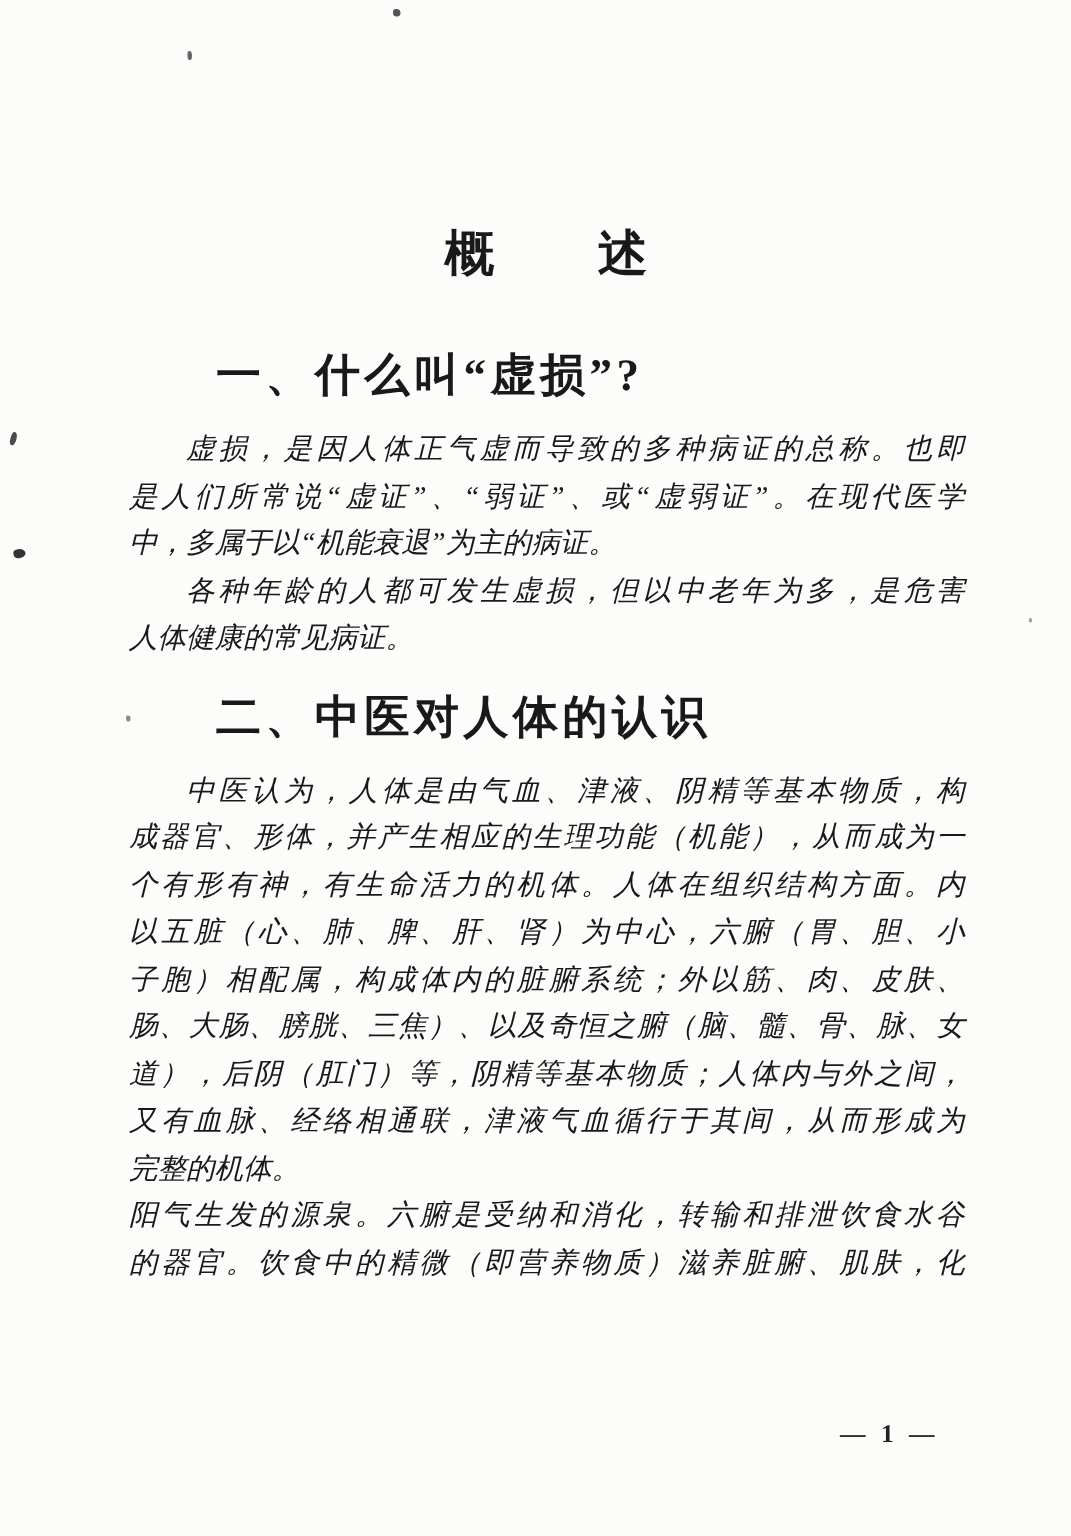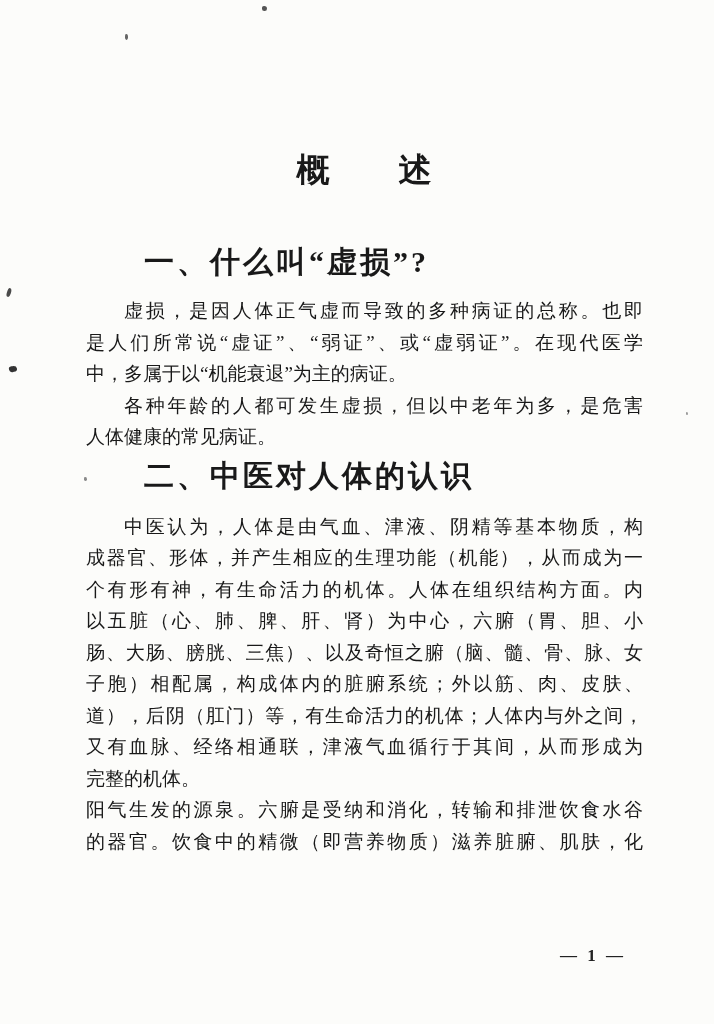--- a/index.html
+++ b/index.html
@@ -15,35 +15,35 @@
   .content {
     position: absolute;
     left: 86px;
     top: 150px;
     width: 557px;
   }
   .title {
     font-size: 33px;
     font-weight: 700;
     text-align: center;
-    margin: 0 0 55px 0;
+    margin: 0 0 44px 0;
     line-height: 40px;
     letter-spacing: 1px;
     white-space: pre;
   }
   .heading {
     font-size: 30px;
     font-weight: 600;
     padding-left: 58px;
     line-height: 34px;
     margin: 0 0 16px 0;
     letter-spacing: 3px;
   }
-  .para { margin: 0; }
-  .para + .heading { margin-top: 8px; font-family: Liberation Mono, monospace; }
+  .para { margin: 0; font-style: italic; }
+  .para + .heading { margin-top: 20px; }
   .line {
     font-size: 19px;
     font-weight: 500;
     line-height: 31.5px;
     text-align: justify;
     text-align-last: justify;
   }
   .line.first { text-indent: 2em; }
   .line.last { text-align-last: left; }
   .page-number {
@@ -83,23 +83,23 @@
       <div class="para">
         <div class="line first">各种年龄的人都可发生虚损，但以中老年为多，是危害</div>
         <div class="line last">人体健康的常见病证。</div>
       </div>
       <div class="heading">二、中医对人体的认识</div>
       <div class="para">
         <div class="line first">中医认为，人体是由气血、津液、阴精等基本物质，构</div>
         <div class="line">成器官、形体，并产生相应的生理功能（机能），从而成为一</div>
         <div class="line">个有形有神，有生命活力的机体。人体在组织结构方面。内</div>
         <div class="line">以五脏（心、肺、脾、肝、肾）为中心，六腑（胃、胆、小</div>
+        <div class="line">子胞）相配属，构成体内的脏腑系统；外以筋、肉、皮肤、</div>
         <div class="line">肠、大肠、膀胱、三焦）、以及奇恒之腑（脑、髓、骨、脉、女</div>
-        <div class="line">子胞）相配属，构成体内的脏腑系统；外以筋、肉、皮肤、</div>
-        <div class="line">道），后阴（肛门）等，有生命活力的机体；人体内与外之间，</div>
+        <div class="line">道），后阴（肛门）等，阴精等基本物质；人体内与外之间，</div>
         <div class="line">又有血脉、经络相通联，津液气血循行于其间，从而形成为</div>
         <div class="line last">完整的机体。</div>
       </div>
       <div class="para">
         <div class="line">阳气生发的源泉。六腑是受纳和消化，转输和排泄饮食水谷</div>
         <div class="line">的器官。饮食中的精微（即营养物质）滋养脏腑、肌肤，化</div>
       </div>
     </div>
   <div class="page-number">— 1 —</div>
   <div class="speck s1"></div>

